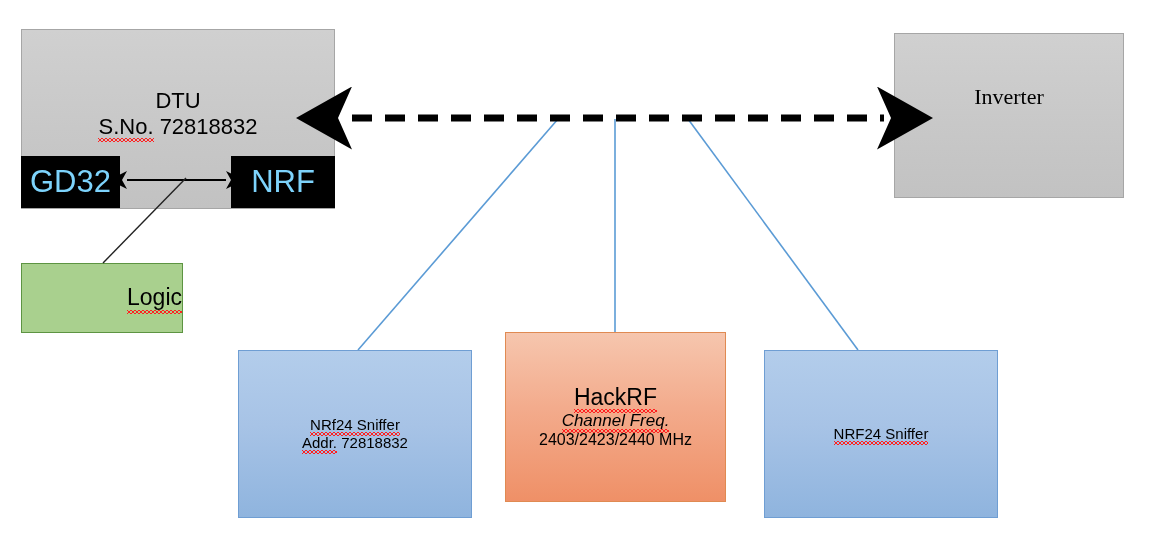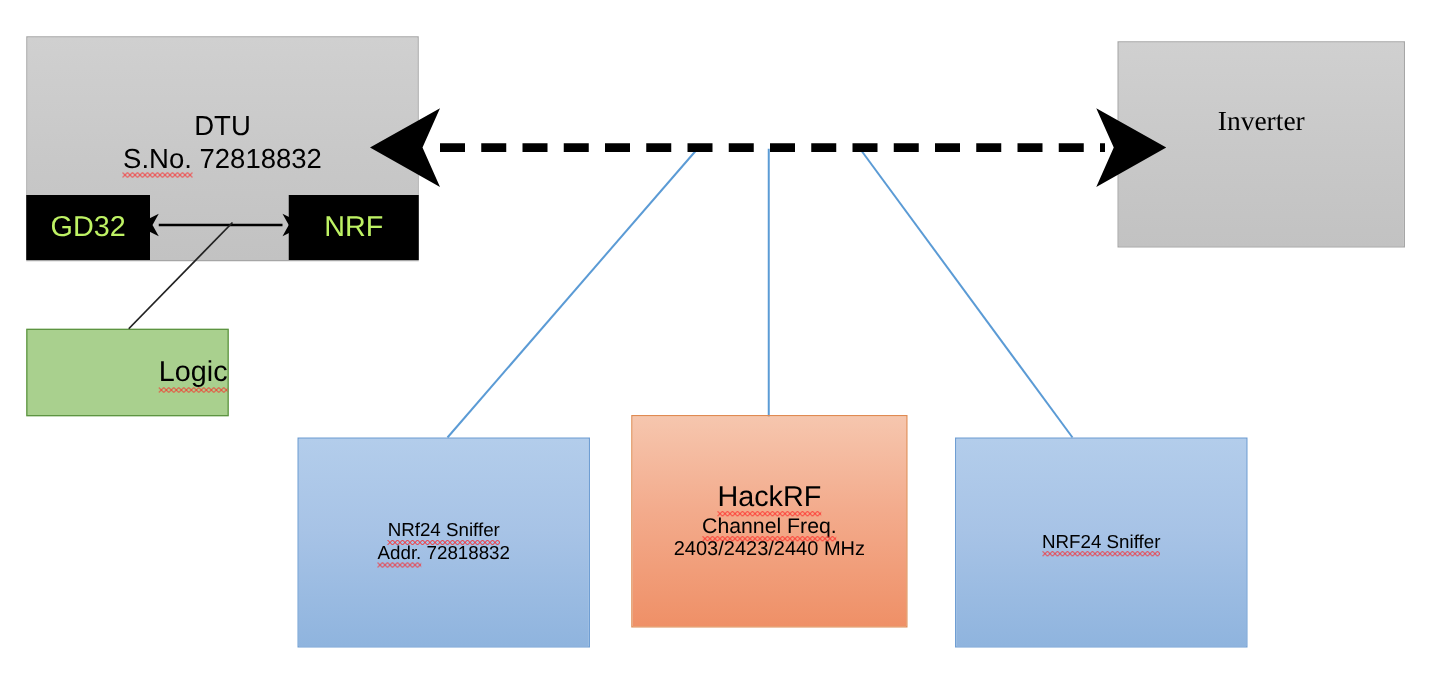--- a/index.html
+++ b/index.html
@@ -37,22 +37,22 @@
   .node-grey {
     background: linear-gradient(to bottom, #d0d0d0 0%, #c8c8c8 55%, #c2c2c2 100%);
     border: 1px solid #a6a6a6;
     font-size: 22px;
   }
 
   
   .node-black {
     background: #000000;
     border: none;
-    color: #bef264;
-    font-size: 23px;
+    color: #7dd3fc;
+    font-size: 31px;
     z-index: 6;
   }
 
   
   .node-green {
     background: #a9d08e;
     border: 1px solid #5d9442;
     font-size: 23px;
   }
 
@@ -68,21 +68,21 @@
     background: linear-gradient(to bottom, #f6c6ae 0%, #f3ab8c 45%, #ef9067 100%);
     border: 1px solid #e08köz;
     border: 1px solid #e08a52;
     font-size: 23px;
   }
 
   .line1 { display: block; }
   .line2 { display: block; }
   .line3 { display: block; }
 
-  .sub-small { font-size: 17px; }
+  .sub-small { font-size: 17px; font-style: italic; }
   .sub-smaller { font-size: 16px; }
 
   
   .sq {
     position: relative;
     display: inline-block;
   }
   .sq::after {
     content: "";
     position: absolute;

